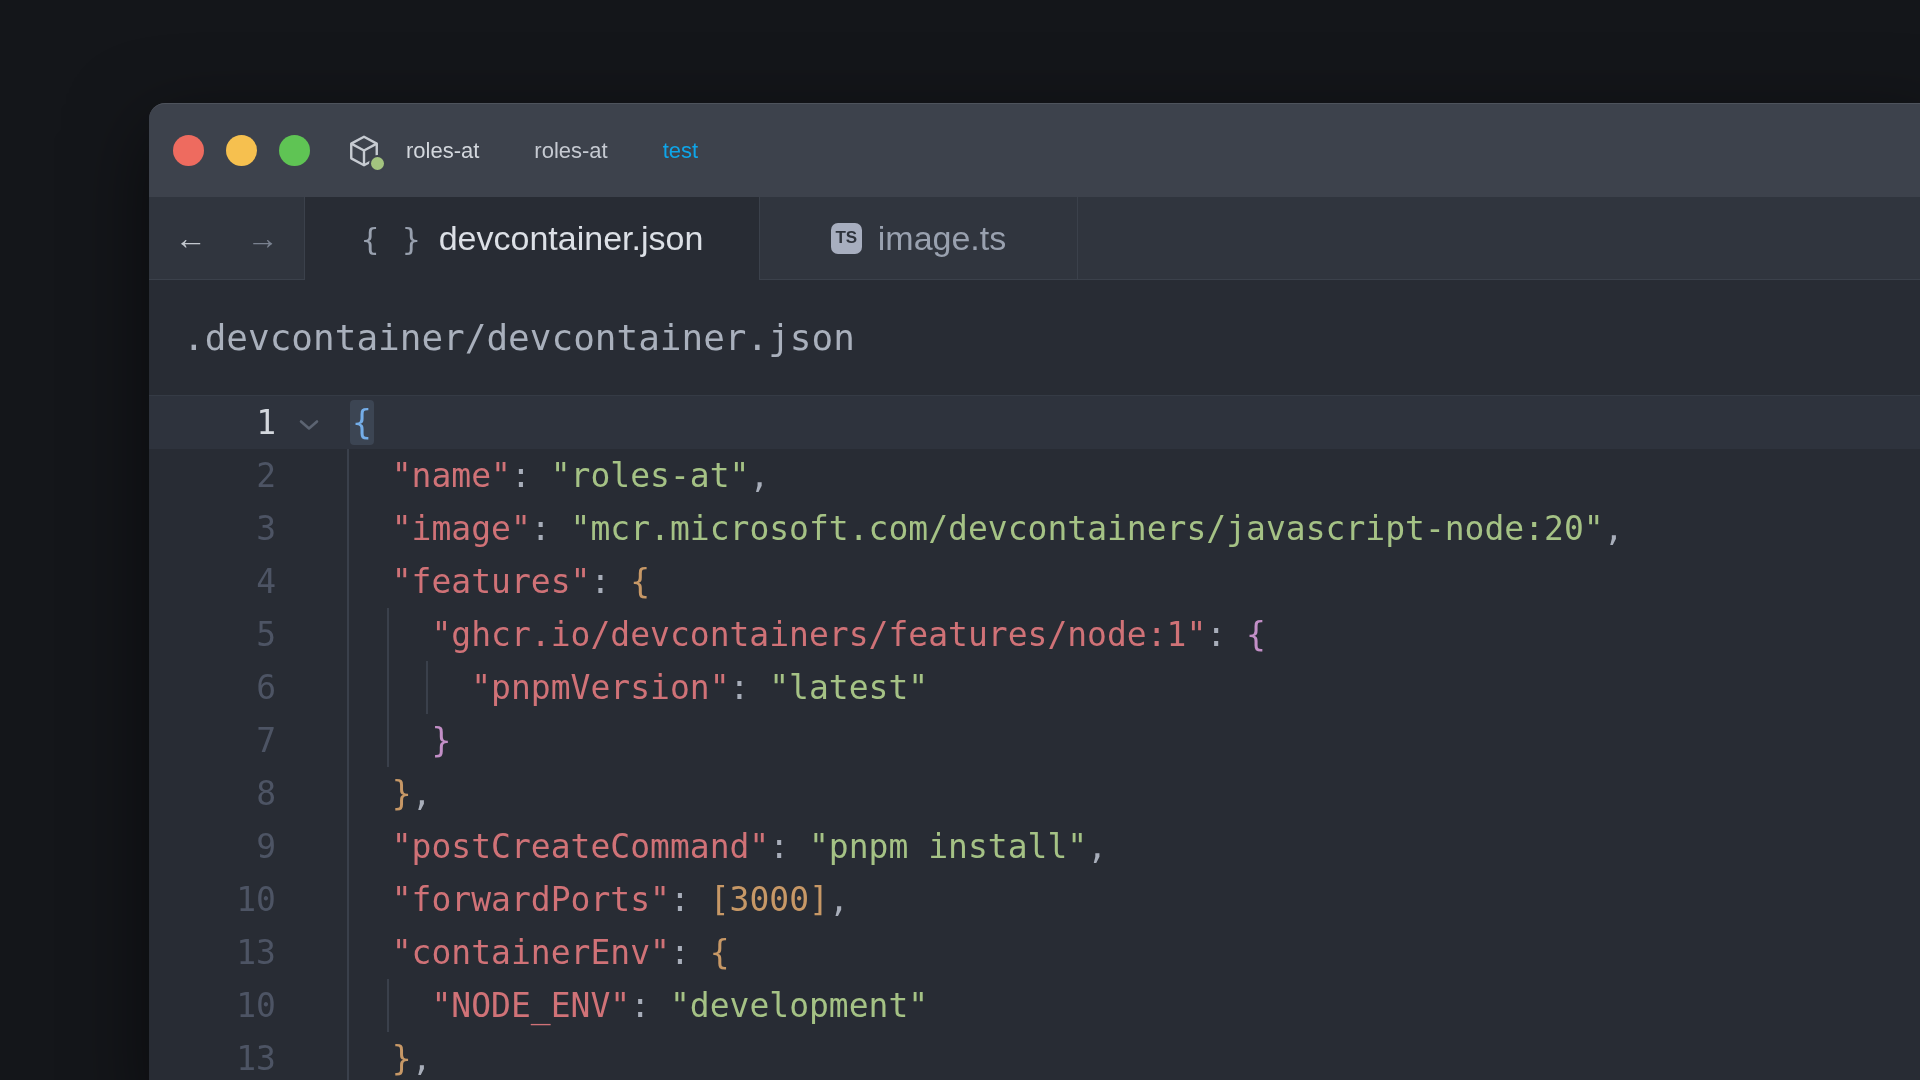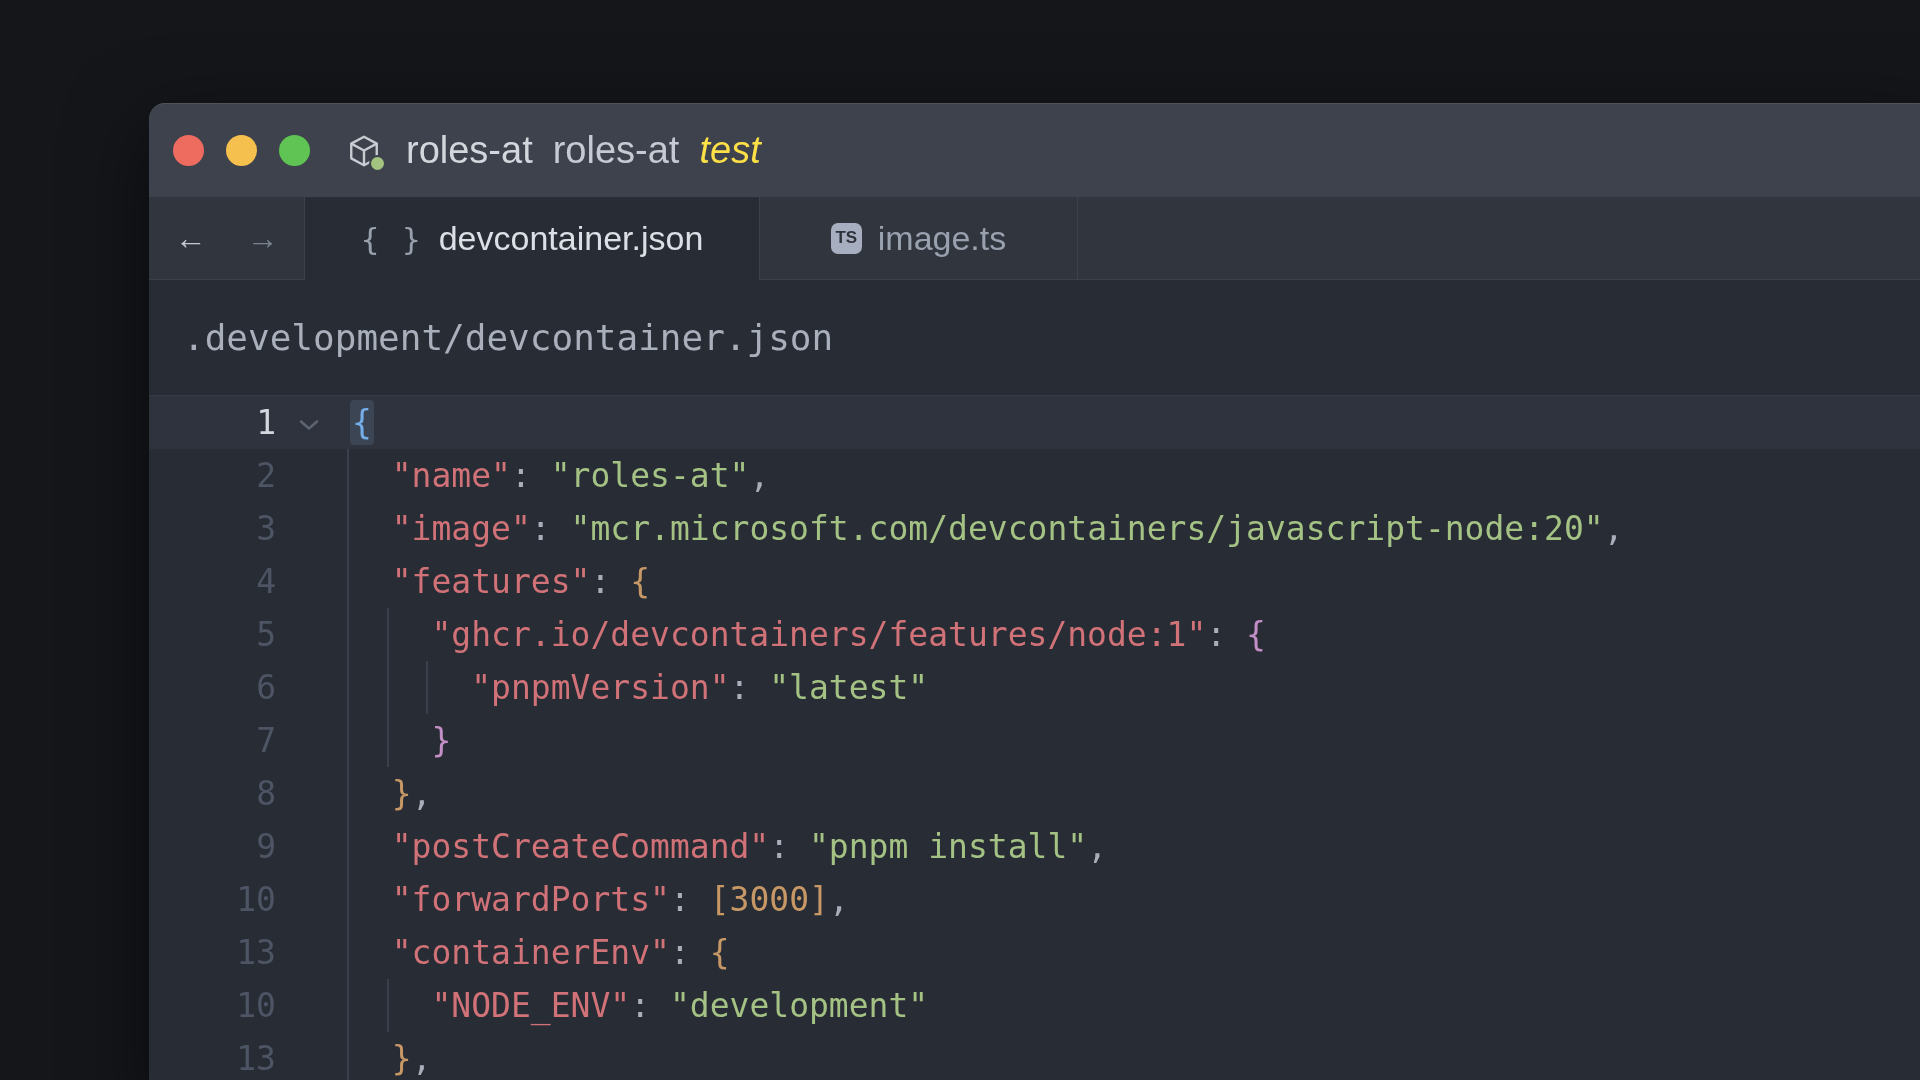--- a/index.html
+++ b/index.html
@@ -17,24 +17,24 @@
     border-top:1px solid rgba(255,255,255,.09);
     display:flex; align-items:center; padding-left:24px;
   }
   .traffic { display:flex; gap:22px; align-items:center; }
   .tl { width:31px; height:31px; border-radius:50%; }
   .project-icon { position:relative; margin-left:36px; width:36px; height:38px; }
   .project-icon .dot {
     position:absolute; right:-4px; bottom:-2px; width:17px; height:17px;
     border-radius:50%; background:#a3c47f; border:2px solid #3d424c;
   }
-  .title-items { display:flex; align-items:center; margin-left:24px; gap:20px; font-size:38px; }
+  .title-items { display:flex; align-items:center; margin-left:24px; gap:55px; font-size:22px; }
   .ti-1 { color:#d3d7dd; font-weight:500; }
   .ti-2 { color:#c6cad2; font-weight:500; }
-  .ti-3 { color:#fde047;font-style:italic; }
+  .ti-3 { color:#0ea5e9; }
 
   
   .tabbar { height:83px; display:flex; background:#30353e; }
   .navbox {
     width:156px; height:100%; display:flex; align-items:center; justify-content:center; gap:40px;
     border-right:1px solid #3b414b; border-bottom:1px solid #3b414b; font-size:32px;
   }
   .nav-back { color:#c2c7ce; }
   .nav-fwd  { color:#79818f; }
   .tab {
@@ -104,21 +104,21 @@
       <span>devcontainer.json</span>
     </div>
     <div class="tab inactive">
       <span class="ts-badge">TS</span>
       <span>image.ts</span>
     </div>
     <div class="tab-filler"></div>
   </div>
 
   <div class="breadcrumb">
-    <span>.development/devcontainer.json</span>
+    <span>.devcontainer/devcontainer.json</span>
   </div>
 
   <div class="code" id="code">
     <div id="guide-layer">
         <div class="guide" style="left: 198px; top: 53px; height: 636px;"></div>
         <div class="guide" style="left: 237.74px; top: 212px; height: 159px;"></div>
         <div class="guide" style="left: 277.48px; top: 265px; height: 53px;"></div>
         <div class="guide" style="left: 237.74px; top: 583px; height: 53px;"></div>
       </div>
     <div id="code-rows">

